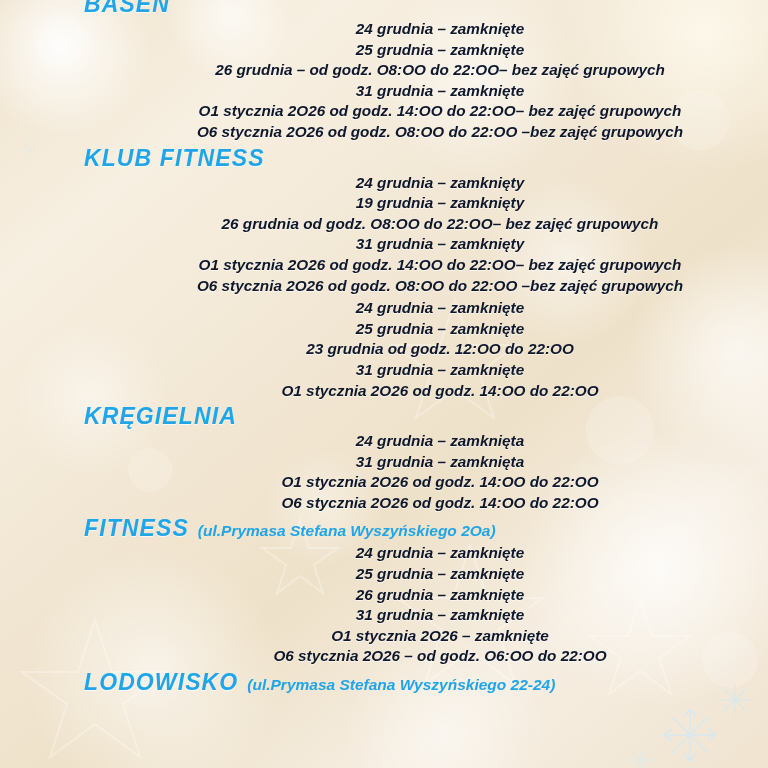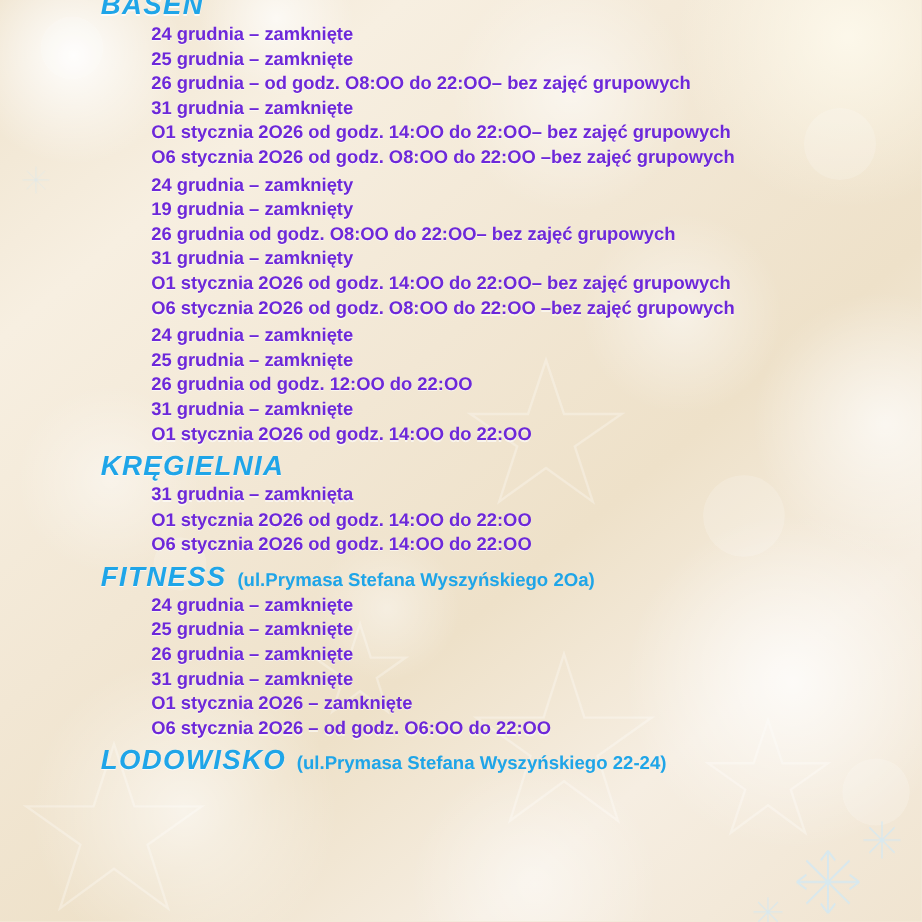--- a/index.html
+++ b/index.html
@@ -68,37 +68,40 @@
     font-size: 23px;
     font-weight: bold;
     font-style: italic;
     letter-spacing: 1.1px;
     color: #1fa5e8;
     text-shadow: 0 1px 0 rgba(255,255,255,0.75);
     white-space: nowrap;
   }
   .sec-sub {
     font-size: 15.5px;
+    font-style: italic;
     font-weight: bold;
     color: #1fa5e8;
     white-space: nowrap;
   }
 
   .rows {
     padding-left: 112px;
   }
   .row {
     display: flex;
     align-items: baseline;
     font-size: 15.3px;
+    font-style: italic;
     font-weight: bold;
-    color: #6d28d9;
+    color: #0f172a;
     line-height: 20.6px;
     white-space: nowrap;
     text-shadow: 0 1px 0 rgba(255,255,255,0.6);
+    justify-content: center;
   }
   .row .main {
     display: inline-block;
   }
   .row .note {
     display: inline-block;
     white-space: nowrap;
   }
   
 
@@ -172,20 +175,23 @@
             <span class="main" style="min-width: 252px;">O1 stycznia 2O26 od godz. 14:OO do 22:OO</span>
             <span class="note">–  bez zajęć grupowych</span>
           </div>
           <div class="row">
             <span class="main" style="min-width: 252px;">O6 stycznia 2O26 od godz. O8:OO do 22:OO –</span>
             <span class="note">bez zajęć grupowych</span>
           </div>
         </div>
       </div>
       <div class="section">
+        <div class="sec-head">
+          <div class="sec-title">KLUB FITNESS</div>
+        </div>
         <div class="rows">
           <div class="row">
             <span class="main">24 grudnia – zamknięty</span>
           </div>
           <div class="row">
             <span class="main">19 grudnia – zamknięty</span>
           </div>
           <div class="row">
             <span class="main" style="min-width: 252px;">26 grudnia od godz. O8:OO do 22:OO</span>
             <span class="note">–  bez zajęć grupowych</span>
@@ -205,35 +211,38 @@
       </div>
       <div class="section">
         <div class="rows">
           <div class="row">
             <span class="main">24 grudnia – zamknięte</span>
           </div>
           <div class="row">
             <span class="main">25 grudnia – zamknięte</span>
           </div>
           <div class="row">
-            <span class="main">26 grudnia od godz. 12:OO do 22:OO</span>
+            <span class="main">23 grudnia od godz. 12:OO do 22:OO</span>
           </div>
           <div class="row">
             <span class="main">31 grudnia – zamknięte</span>
           </div>
           <div class="row">
             <span class="main">O1 stycznia 2O26 od godz. 14:OO do 22:OO</span>
           </div>
         </div>
       </div>
       <div class="section">
         <div class="sec-head">
           <div class="sec-title">KRĘGIELNIA</div>
         </div>
         <div class="rows">
+          <div class="row">
+            <span class="main">24 grudnia – zamknięta</span>
+          </div>
           <div class="row">
             <span class="main">31 grudnia – zamknięta</span>
           </div>
           <div class="row">
             <span class="main">O1 stycznia 2O26 od godz. 14:OO do 22:OO</span>
           </div>
           <div class="row">
             <span class="main">O6 stycznia 2O26 od godz. 14:OO do 22:OO</span>
           </div>
         </div>

